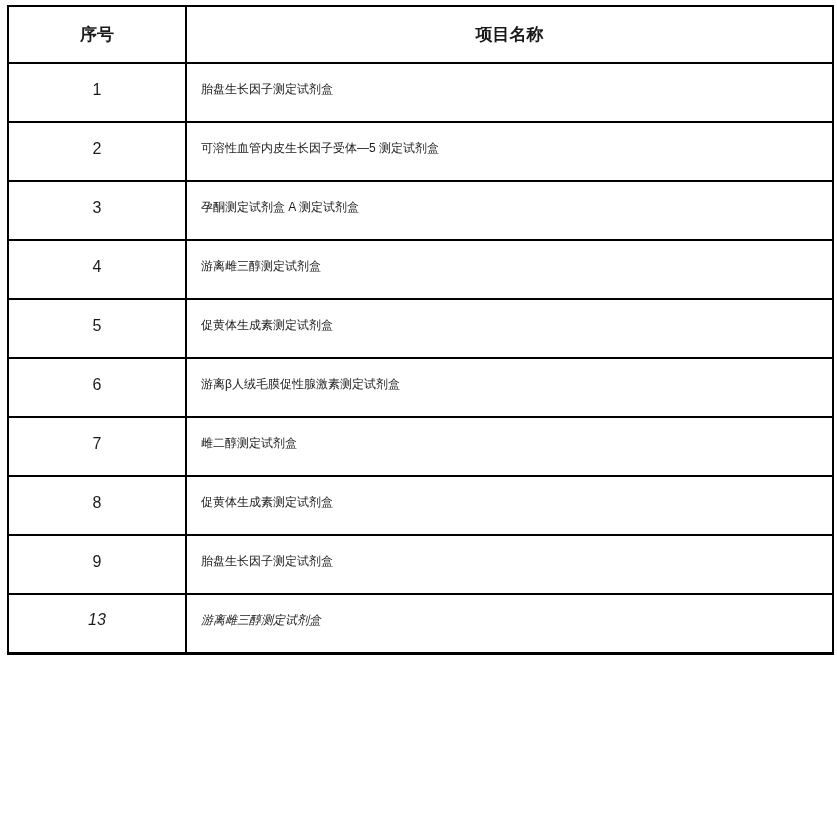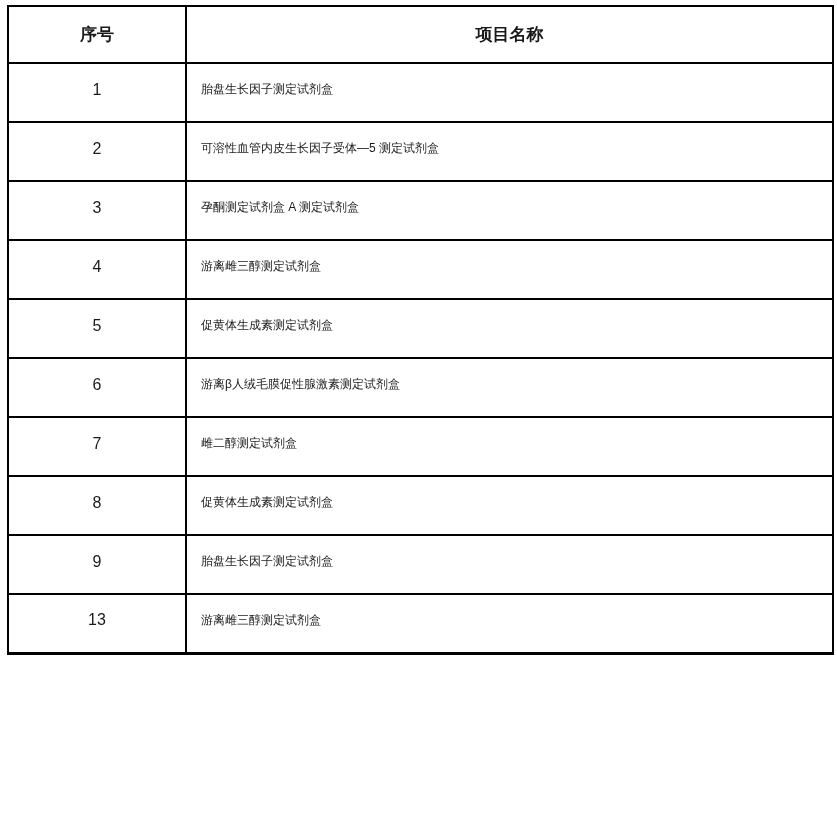--- a/index.html
+++ b/index.html
@@ -32,20 +32,21 @@
   table.doc-table th,
   table.doc-table td{
     border:2px solid var(--border-color);
     vertical-align:middle;
     background:#ffffff;
     overflow:hidden;
     white-space:nowrap;
   }
   table.doc-table tr:last-child td{
     border-bottom-width:3px;
+    font-style:italic;
   }
   thead tr{height:57px;}
   tbody tr{height:59px;}
   th{
     font-size:17px;
     font-weight:bold;
     text-align:center;
     padding:0;
   }
   td.cell-no{

